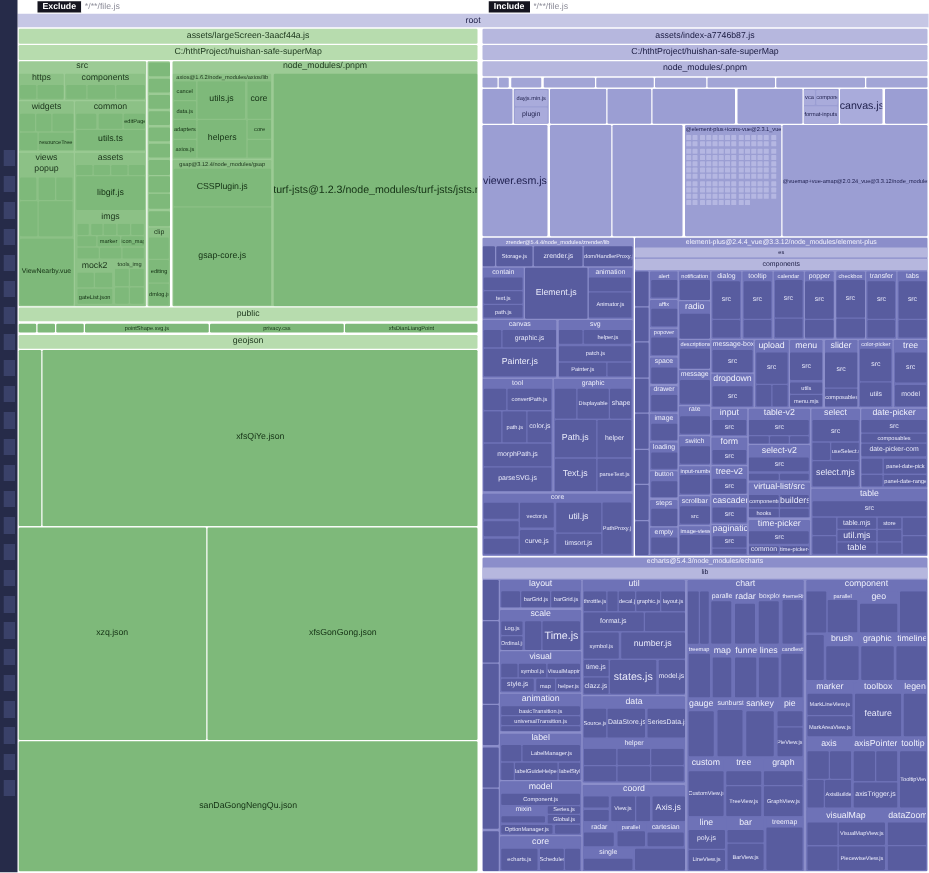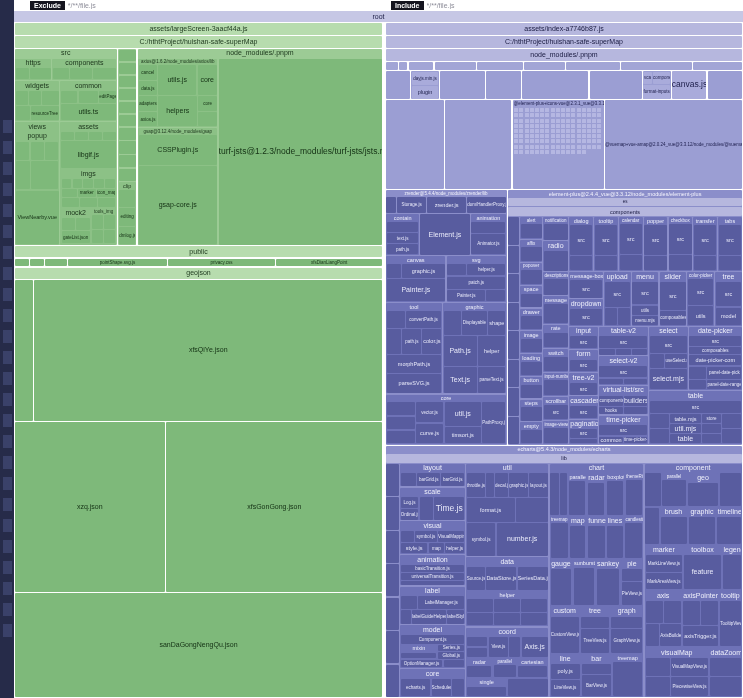--- a/index.html
+++ b/index.html
@@ -487,20 +487,23 @@
                         </div>
                       </div>
                       <div class="nd p-leaf2 lf" style="flex: 10 1 0%;">
                         <div class="lb  fs-m">canvas.js</div>
                       </div>
                       <div class="nd p-mid lf" style="flex: 10 1 0%;"></div>
                     </div>
                   </div>
                   <div class="nd layout" style="flex: 92 1 0%;">
                     <div class="bd row">
+                      <div class="nd p-mid lf" style="flex: 15 1 0%;">
+                        <div class="lb  fs-m">viewer.esm.js</div>
+                      </div>
                       <div class="nd p-mid lf" style="flex: 14 1 0%;"></div>
                       <div class="nd p-mid lf" style="flex: 16 1 0%;"></div>
                       <div class="nd p-mid" style="flex: 22 1 0%;">
                         <div class="lb hd fs-xxs">@element-plus+icons-vue@2.3.1_vue@3.3.12/node_modules/@element-plus/icons-vue/dist</div>
                         <div class="gridbox">
                           <div class="cell p-cell"></div>
                           <div class="cell p-cell"></div>
                           <div class="cell p-cell"></div>
                           <div class="cell p-cell"></div>
                           <div class="cell p-cell"></div>
@@ -1591,20 +1594,40 @@
                               <div class="nd layout" style="flex: 1.2 1 0%;">
                                 <div class="bd row">
                                   <div class="nd p-leaf lf" style="flex: 0.9 1 0%;">
                                     <div class="lb  fs-xxs">symbol.js</div>
                                   </div>
                                   <div class="nd p-leaf lf" style="flex: 1.6 1 0%;">
                                     <div class="lb  fs-s">number.js</div>
                                   </div>
                                 </div>
                               </div>
+                              <div class="nd layout" style="flex: 1.6 1 0%;">
+                                <div class="bd row">
+                                  <div class="nd layout" style="flex: 0.9 1 0%;">
+                                    <div class="bd col">
+                                      <div class="nd p-leaf lf" style="flex: 1 1 0%;">
+                                        <div class="lb  fs-xs">time.js</div>
+                                      </div>
+                                      <div class="nd p-leaf lf" style="flex: 1 1 0%;">
+                                        <div class="lb  fs-xs">clazz.js</div>
+                                      </div>
+                                    </div>
+                                  </div>
+                                  <div class="nd p-leaf lf" style="flex: 1.6 1 0%;">
+                                    <div class="lb  fs-m">states.js</div>
+                                  </div>
+                                  <div class="nd p-leaf lf" style="flex: 0.9 1 0%;">
+                                    <div class="lb  fs-xs">model.js</div>
+                                  </div>
+                                </div>
+                              </div>
                             </div>
                           </div>
                           <div class="nd p-grp" style="flex: 30 1 0%;">
                             <div class="lb hd fs-s">data</div>
                             <div class="bd col">
                               <div class="nd layout" style="flex: 1 1 0%;">
                                 <div class="bd row">
                                   <div class="nd p-leaf lf" style="flex: 0.8 1 0%;">
                                     <div class="lb  fs-xxs">Source.js</div>
                                   </div>

